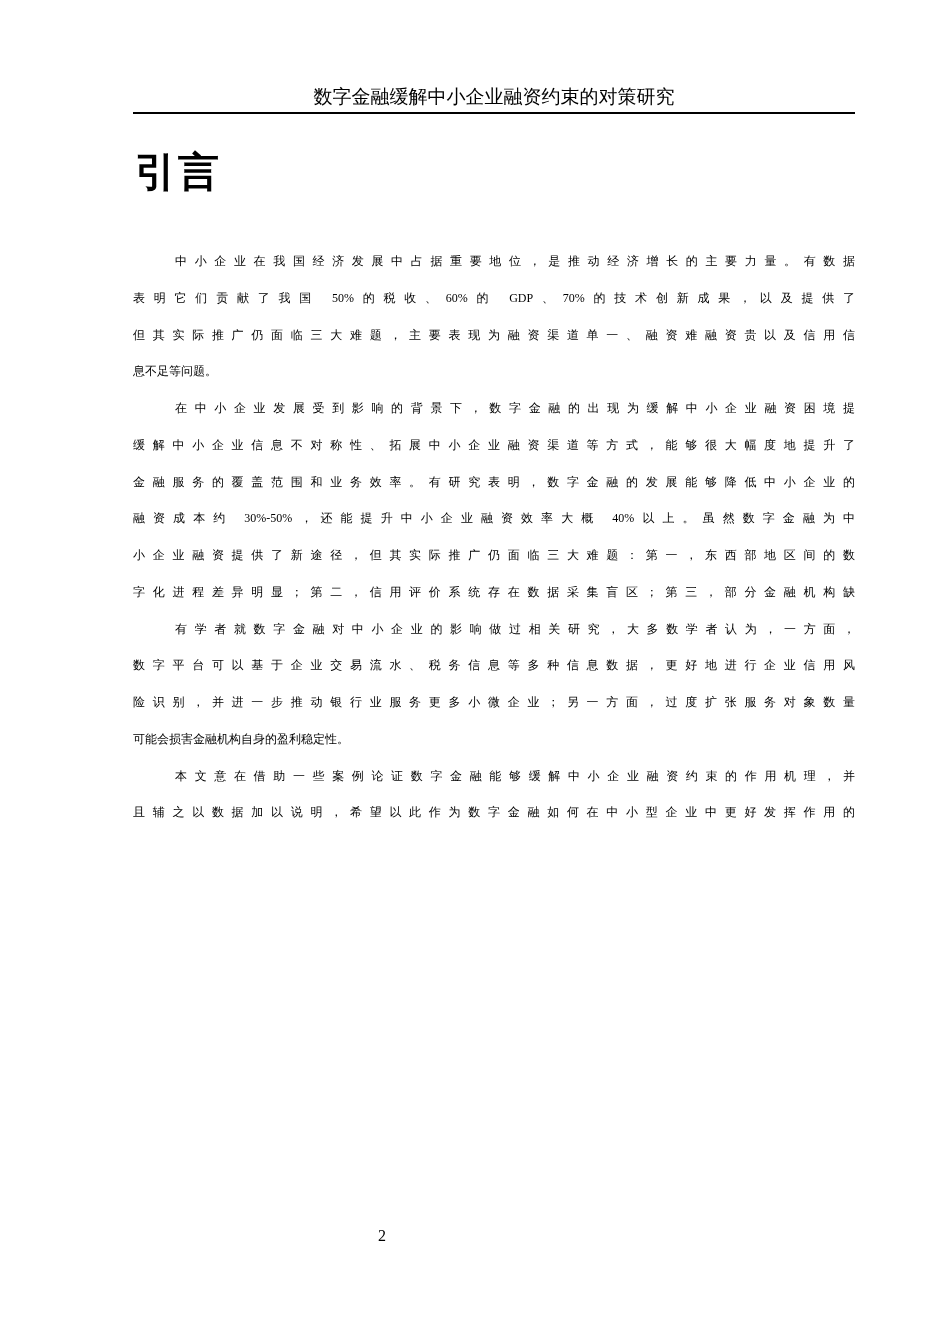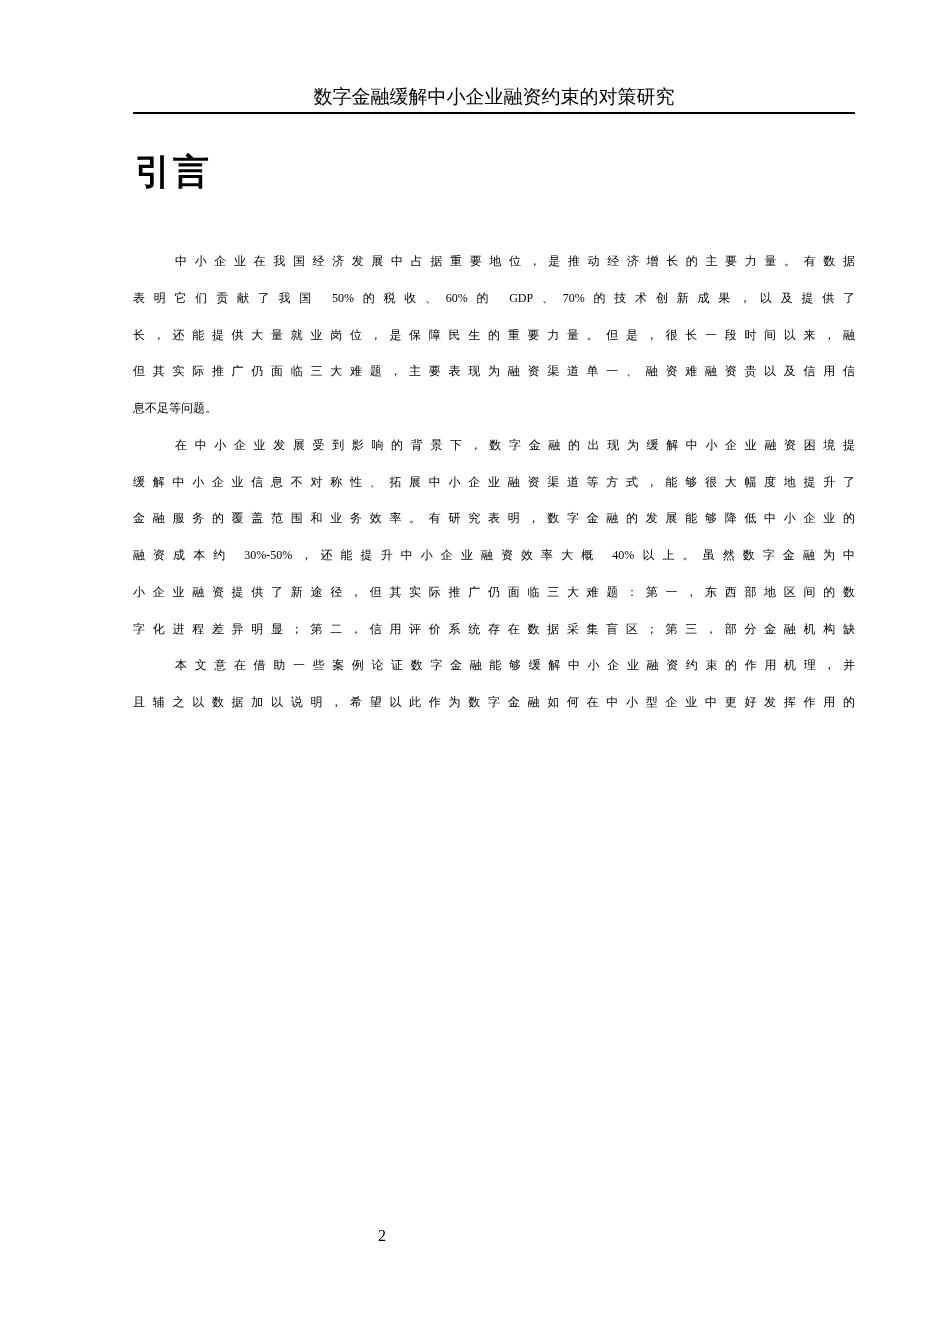--- a/index.html
+++ b/index.html
@@ -26,21 +26,21 @@
     line-height: 22px;
     padding-bottom: 4px;
     border-bottom: 2.5px solid #000000;
   }
   .section-heading {
     position: absolute;
     left: 135px;
     top: 148px;
     font-family: "Liberation Sans", "DejaVu Sans", sans-serif;
     font-weight: 600;
-    font-size: 36px;
+    font-size: 41px;
     line-height: 48px;
     letter-spacing: 2px;
   }
   .content {
     position: absolute;
     left: 133px;
     top: 243px;
     width: 722px;
     font-size: 12px;
   }
@@ -74,34 +74,39 @@
     <span>数字金融缓解中小企业融资约束的对策研究</span>
   </div>
 
   <div class="section-heading">引言</div>
 
   <div class="content">
 
     <div>
       <div class="line first">中小企业在我国经济发展中占据重要地位，是推动经济增长的主要力量。有数据</div>
       <div class="line">表明它们贡献了我国 50%的税收、60%的 GDP、70%的技术创新成果，以及提供了</div>
-      <div class="line">长，还能提供大量就业岗位，是保障民生的重要力量。但是，很长一段时间以来，融</div>
       <div class="line">但其实际推广仍面临三大难题，主要表现为融资渠道单一、融资难融资贵以及信用信</div>
       <div class="line last">息不足等问题。</div>
     </div>
 
     <div>
       <div class="line first">在中小企业发展受到影响的背景下，数字金融的出现为缓解中小企业融资困境提</div>
       <div class="line">缓解中小企业信息不对称性、拓展中小企业融资渠道等方式，能够很大幅度地提升了</div>
       <div class="line">金融服务的覆盖范围和业务效率。有研究表明，数字金融的发展能够降低中小企业的</div>
       <div class="line">融资成本约 30%-50%，还能提升中小企业融资效率大概 40%以上。虽然数字金融为中</div>
       <div class="line">小企业融资提供了新途径，但其实际推广仍面临三大难题：第一，东西部地区间的数</div>
       <div class="line">字化进程差异明显；第二，信用评价系统存在数据采集盲区；第三，部分金融机构缺</div>
     </div>
 
+    <div>
+      <div class="line first">有学者就数字金融对中小企业的影响做过相关研究，大多数学者认为，一方面，</div>
+      <div class="line">数字平台可以基于企业交易流水、税务信息等多种信息数据，更好地进行企业信用风</div>
+      <div class="line">险识别，并进一步推动银行业服务更多小微企业；另一方面，过度扩张服务对象数量</div>
+      <div class="line last">可能会损害金融机构自身的盈利稳定性。</div>
+    </div>
 
     <div>
       <div class="line first">本文意在借助一些案例论证数字金融能够缓解中小企业融资约束的作用机理，并</div>
       <div class="line">且辅之以数据加以说明，希望以此作为数字金融如何在中小型企业中更好发挥作用的</div>
     </div>
 
   </div>
 
   <div class="page-number">2</div>
 

